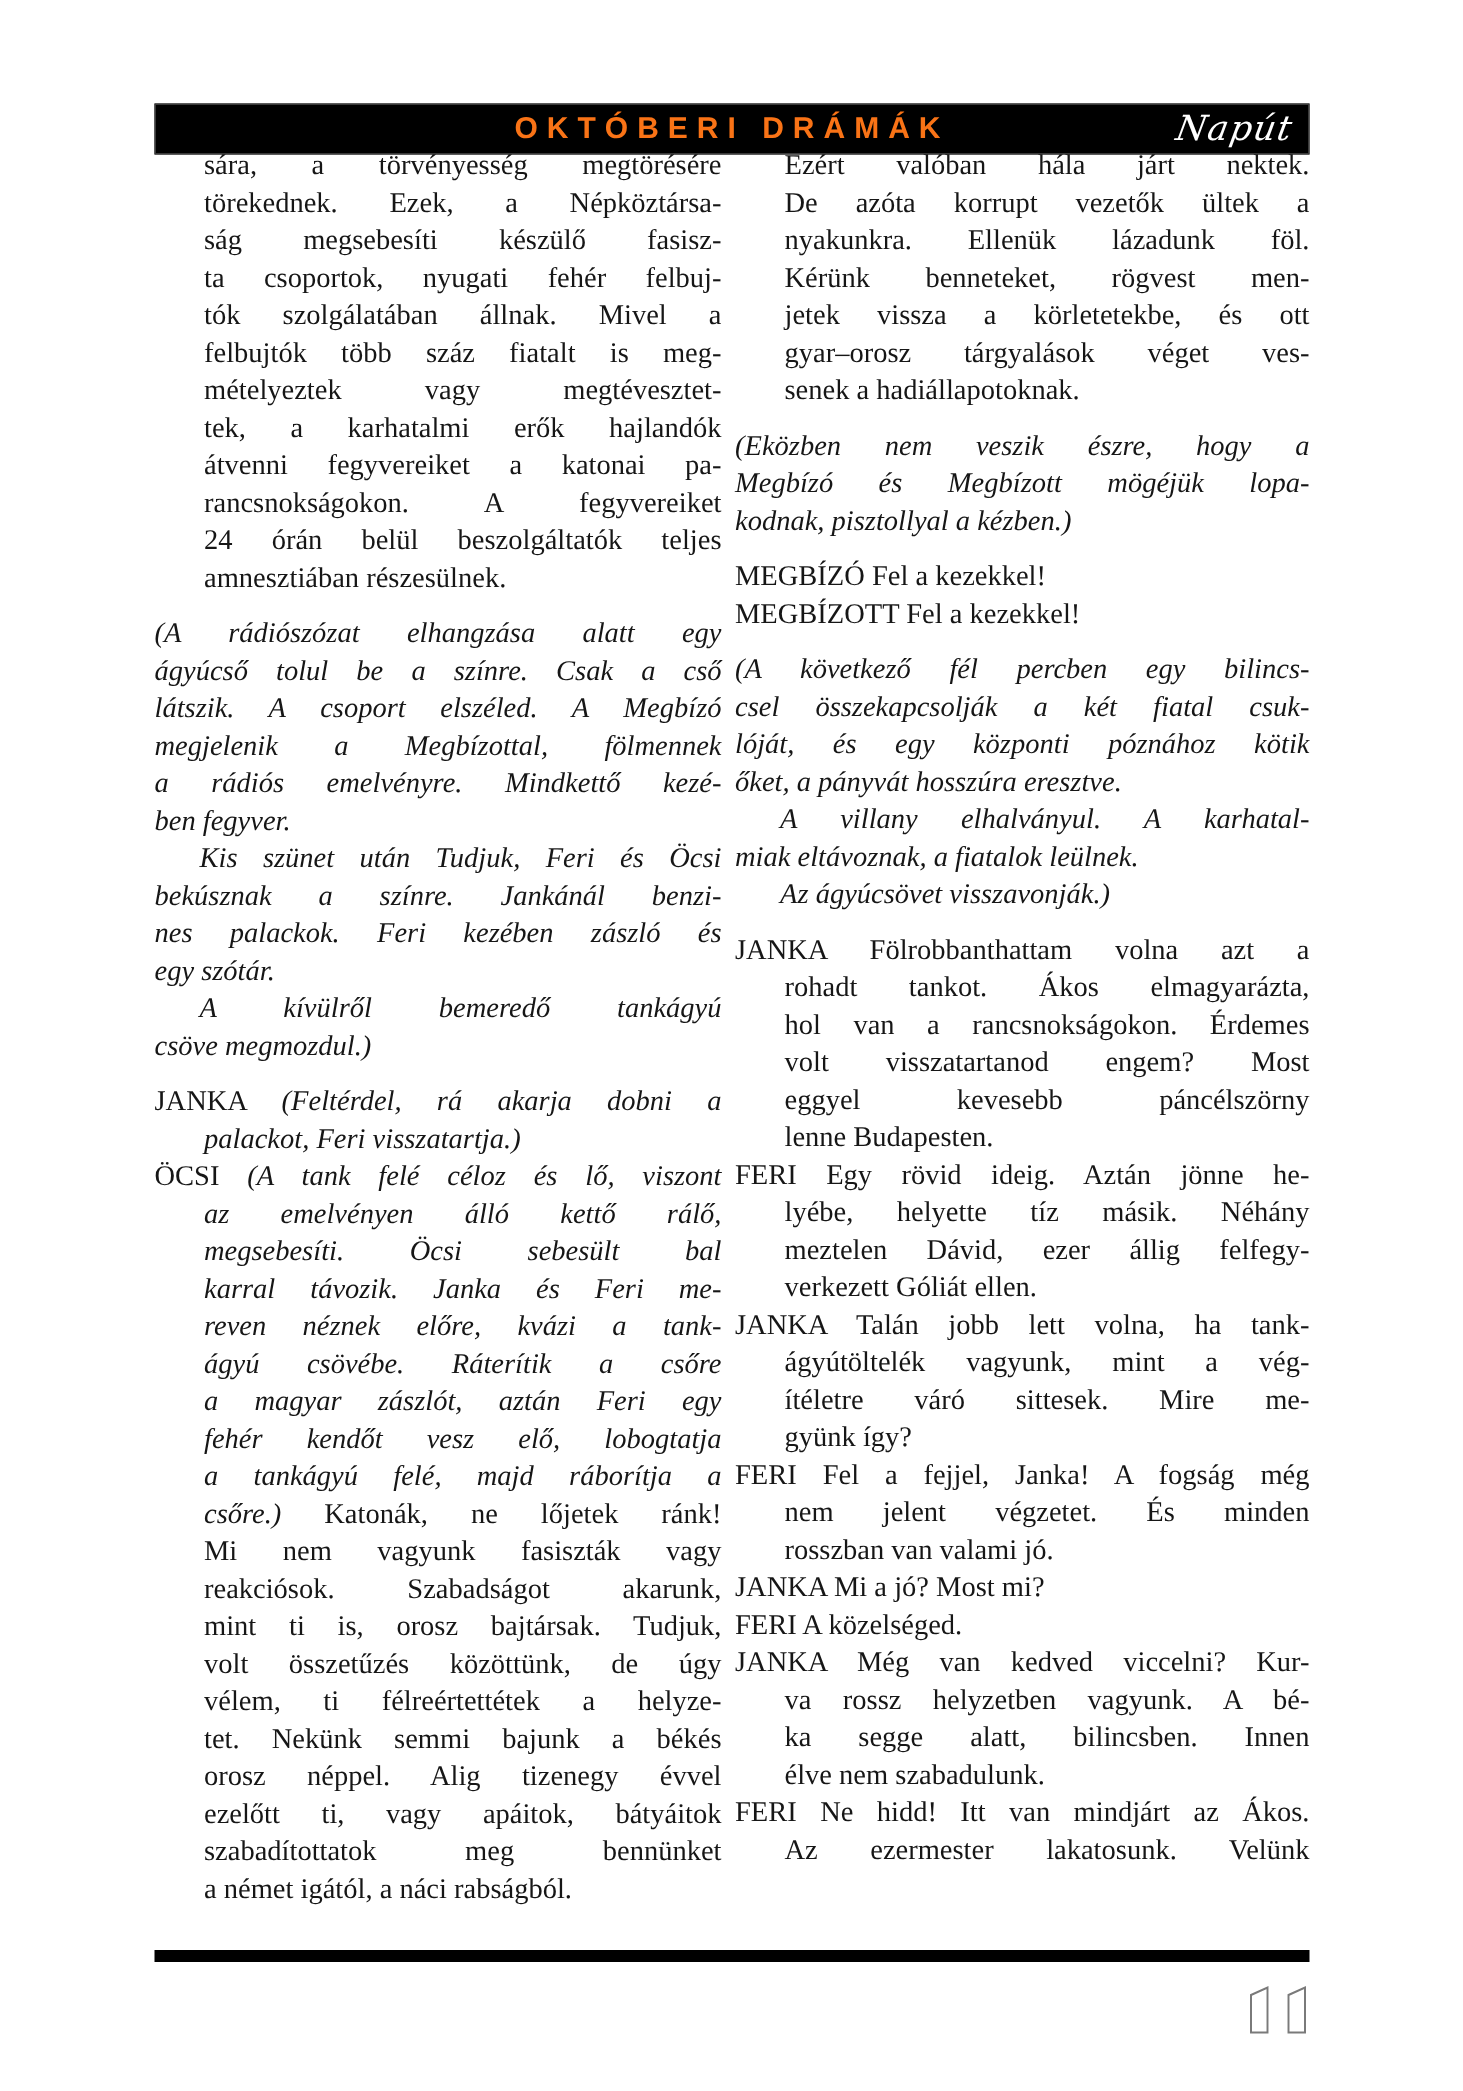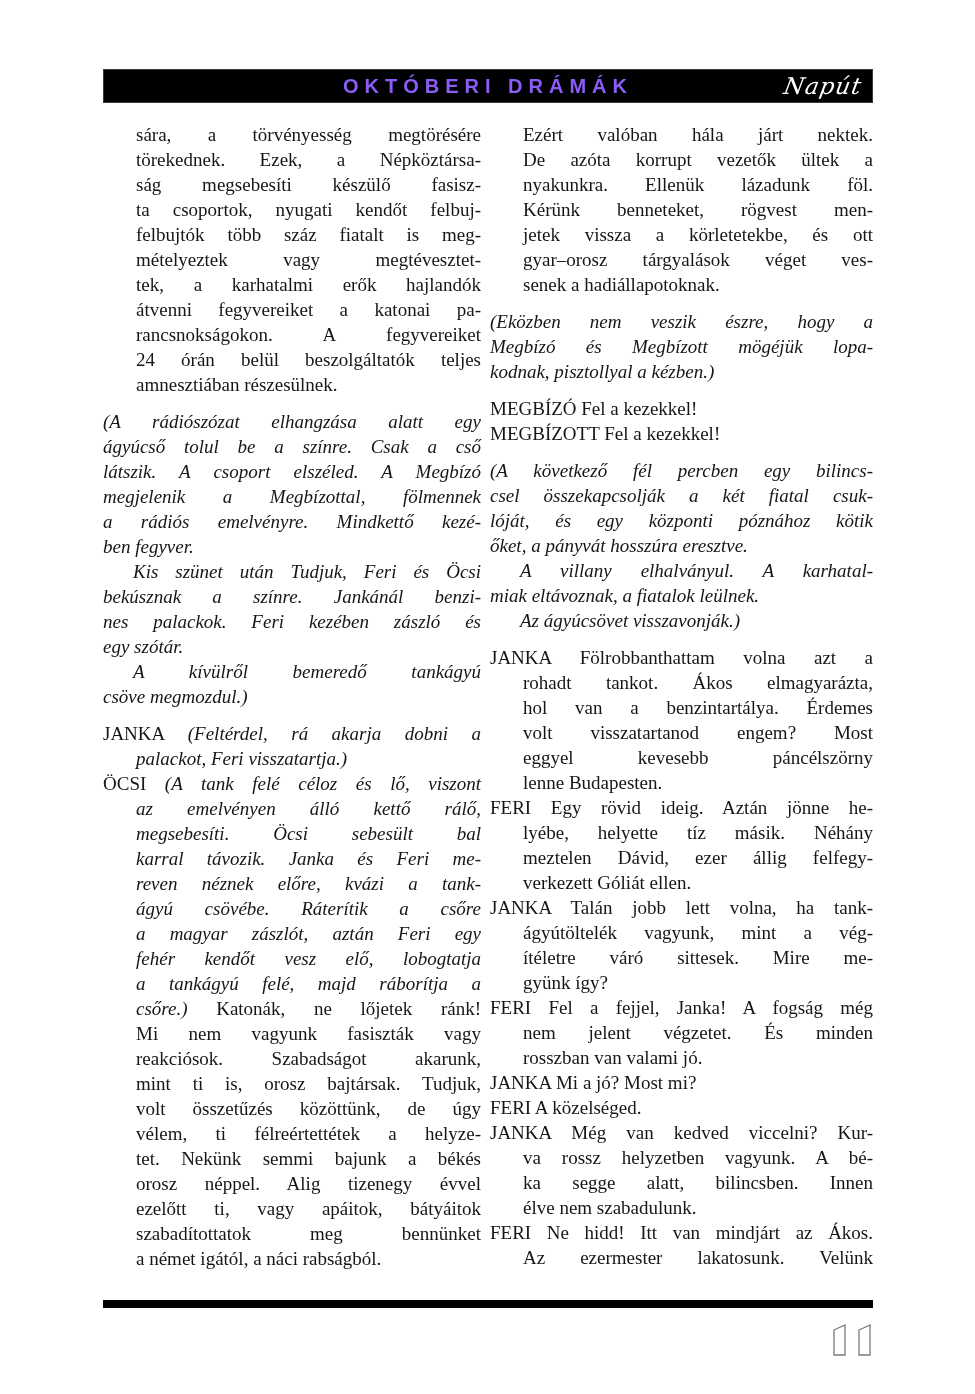--- a/index.html
+++ b/index.html
@@ -17,37 +17,37 @@
   .header-bar {
     position: absolute; left: 103px; top: 69px;
     width: 770px; height: 34px;
     background: #000000;
     border: 1px solid #3a3a3a;
     box-sizing: border-box;
   }
   .header-title {
     position: absolute; left: 0; right: 0; top: 0; height: 32px;
     line-height: 32px; text-align: center;
-    color: #8b5cf6;
+    color: #f97316;
     font-family: "Liberation Sans", sans-serif;
     font-weight: bold; font-size: 20px; letter-spacing: 6px;
     white-space: nowrap;
   }
   .brand {
     position: absolute; right: 10px; top: 1px; height: 32px;
     line-height: 30px;
     color: #ffffff;
     font-family: "DejaVu Serif", serif;
     font-style: italic; font-size: 23px; letter-spacing: 1px;
     transform: skewX(-10deg);
   }
 
   
   .content {
-    position: absolute; left: 103px; top: 122px; width: 770px;
+    position: absolute; left: 103px; top: 98px; width: 770px;
     display: flex;
   }
   .col { box-sizing: border-box; }
   .col-left  { width: 378px; margin-right: 9px; }
   .col-right { width: 383px; }
 
   .block { margin: 0; }
   .block.stage { margin: 12px 0; }
 
   .line {
@@ -76,21 +76,22 @@
     <div class="header-title">OKTÓBERI DRÁMÁK</div>
     <div class="brand">Napút</div>
   </div>
 
   <div class="content">
     <div class="col col-left">
         <div class="block cont">
           <div class="line hang"><span>sára, a törvényesség megtörésére</span></div>
           <div class="line hang"><span>törekednek. Ezek, a Népköztársa-</span></div>
           <div class="line hang"><span>ság megsebesíti készülő fasisz-</span></div>
-          <div class="line hang"><span>ta csoportok, nyugati kendőt felbuj-</span></div>
+          <div class="line hang"><span>ta csoportok, nyugati fehér felbuj-</span></div>
+          <div class="line hang"><span>tók szolgálatában állnak. Mivel a</span></div>
           <div class="line hang"><span>felbujtók több száz fiatalt is meg-</span></div>
           <div class="line hang"><span>mételyeztek vagy megtévesztet-</span></div>
           <div class="line hang"><span>tek, a karhatalmi erők hajlandók</span></div>
           <div class="line hang"><span>átvenni fegyvereiket a katonai pa-</span></div>
           <div class="line hang"><span>rancsnokságokon. A fegyvereiket</span></div>
           <div class="line hang"><span>24 órán belül beszolgáltatók teljes</span></div>
           <div class="line hang last"><span>amnesztiában részesülnek.</span></div>
         </div>
         <div class="block stage">
           <div class="line"><span class="it">(A rádiószózat elhangzása alatt egy</span></div>
@@ -159,21 +160,21 @@
           <div class="line"><span class="it">csel összekapcsolják a két fiatal csuk-</span></div>
           <div class="line"><span class="it">lóját, és egy központi póznához kötik</span></div>
           <div class="line last"><span class="it">őket, a pányvát hosszúra eresztve.</span></div>
           <div class="line find"><span class="it">A villany elhalványul. A karhatal-</span></div>
           <div class="line last"><span class="it">miak eltávoznak, a fiatalok leülnek.</span></div>
           <div class="line find last"><span class="it">Az ágyúcsövet visszavonják.)</span></div>
         </div>
         <div class="block dialogue">
           <div class="line"><span>JANKA Fölrobbanthattam volna azt a</span></div>
           <div class="line hang"><span>rohadt tankot. Ákos elmagyarázta,</span></div>
-          <div class="line hang"><span>hol van a benzintartálya. Érdemes</span></div>
+          <div class="line hang"><span>hol van a rancsnokságokon. Érdemes</span></div>
           <div class="line hang"><span>volt visszatartanod engem? Most</span></div>
           <div class="line hang"><span>eggyel kevesebb páncélszörny</span></div>
           <div class="line hang last"><span>lenne Budapesten.</span></div>
         </div>
         <div class="block dialogue">
           <div class="line"><span>FERI Egy rövid ideig. Aztán jönne he-</span></div>
           <div class="line hang"><span>lyébe, helyette tíz másik. Néhány</span></div>
           <div class="line hang"><span>meztelen Dávid, ezer állig felfegy-</span></div>
           <div class="line hang last"><span>verkezett Góliát ellen.</span></div>
         </div>

